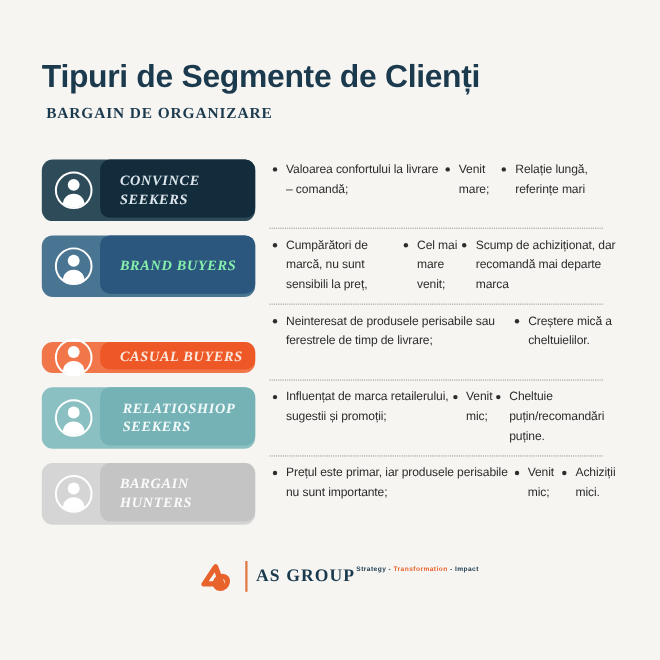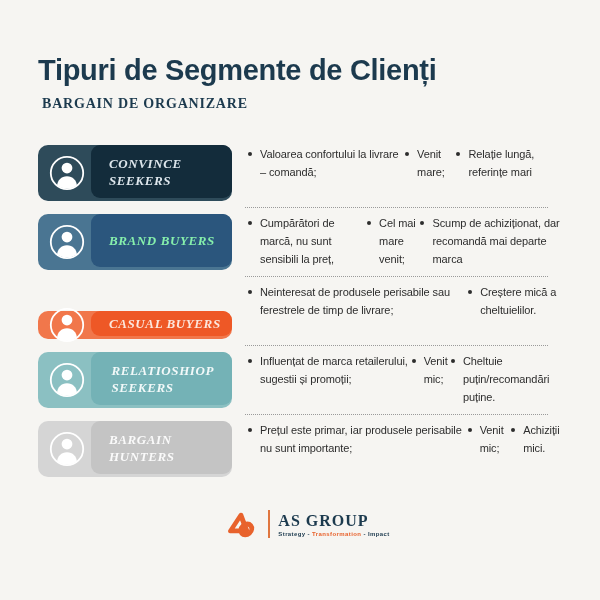--- a/index.html
+++ b/index.html
@@ -51,21 +51,21 @@
     position:absolute;left:245px;width:303px;height:0;
     border-top:1px dotted #9a9a9a;
   }
   .footer{
     position:absolute;left:0;right:0;top:508px;
     display:flex;justify-content:center;align-items:center;gap:8px;
     transform:translateX(6px);
   }
   .logo-mark{width:38px;height:32px;flex:none;}
   .logo-divider{width:2px;height:28px;background:#e0763f;flex:none;}
-  .brand-block{display:flex;flex-direction:column;gap:1px;}
+  .brand-block{display:flex;flex-direction:row;gap:1px;}
   .brand-name{
     font-family:"Liberation Serif",serif;font-weight:700;
     font-size:16px;letter-spacing:1px;color:#1c3a4e;
   }
   .brand-tagline{
     font-size:6px;letter-spacing:0.4px;color:#1c3a4e;font-weight:700;
   }
   .brand-tagline .accent{color:#e8622c;}
 </style>
 </head>

